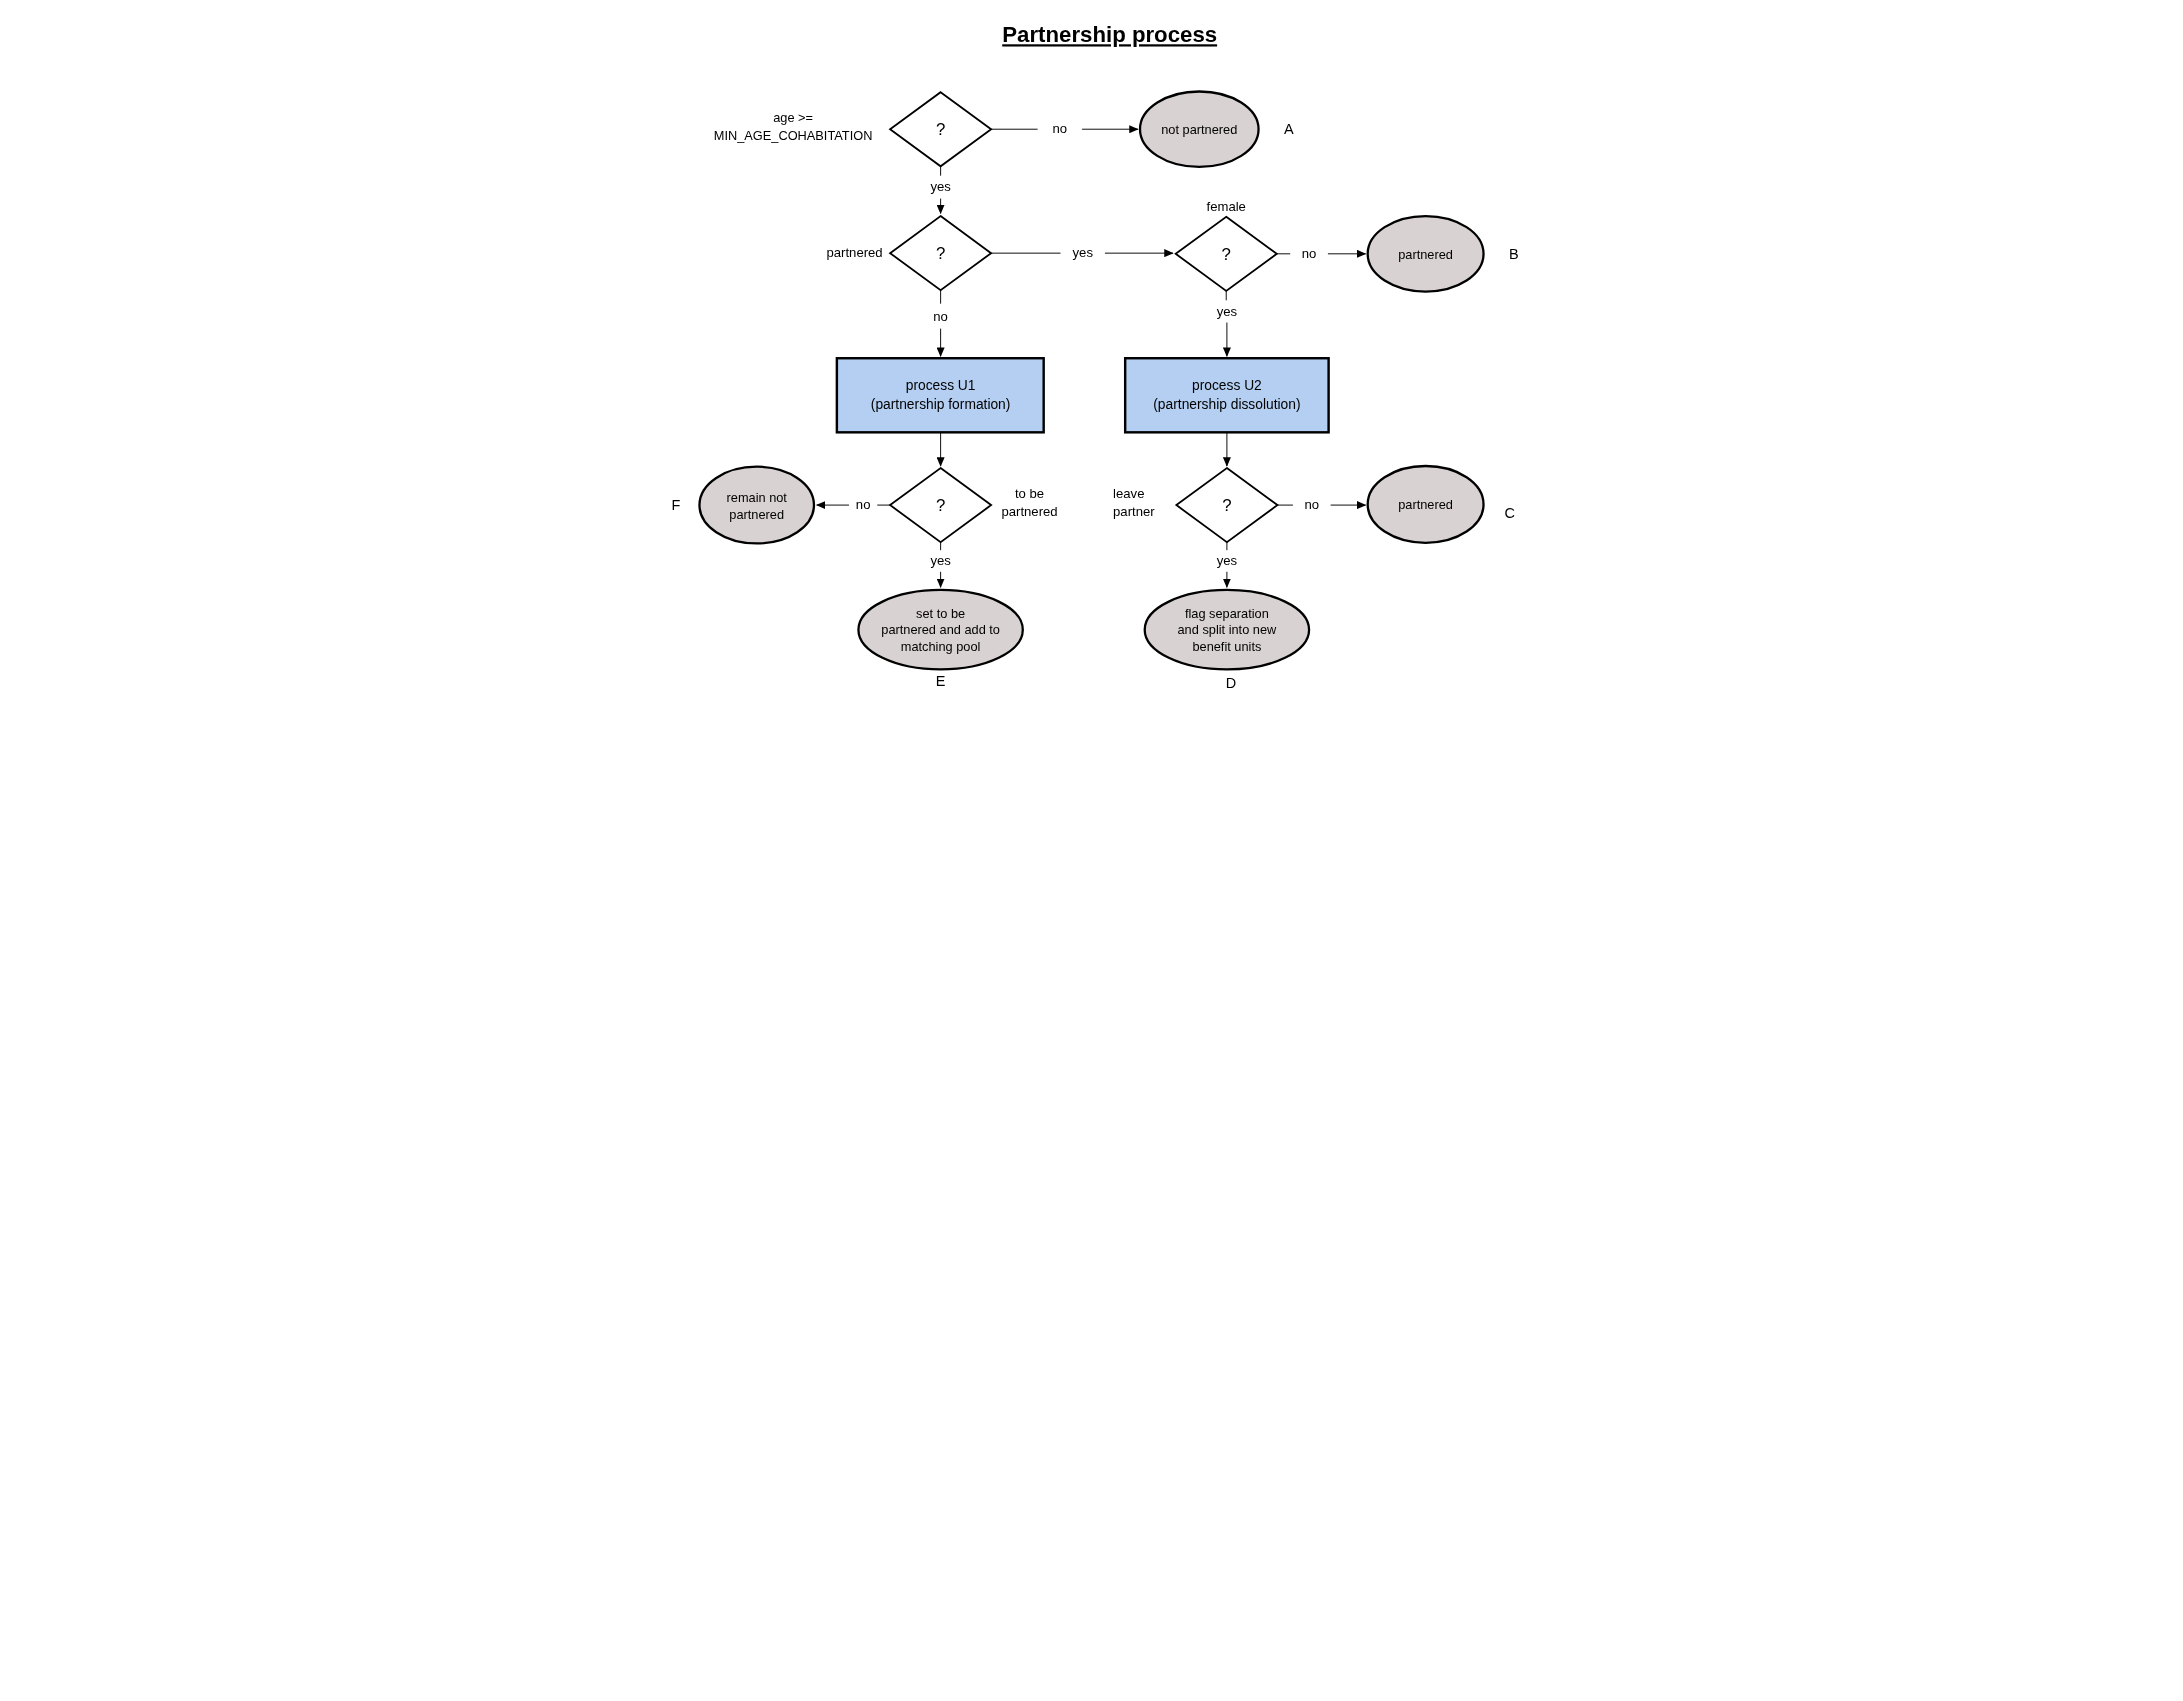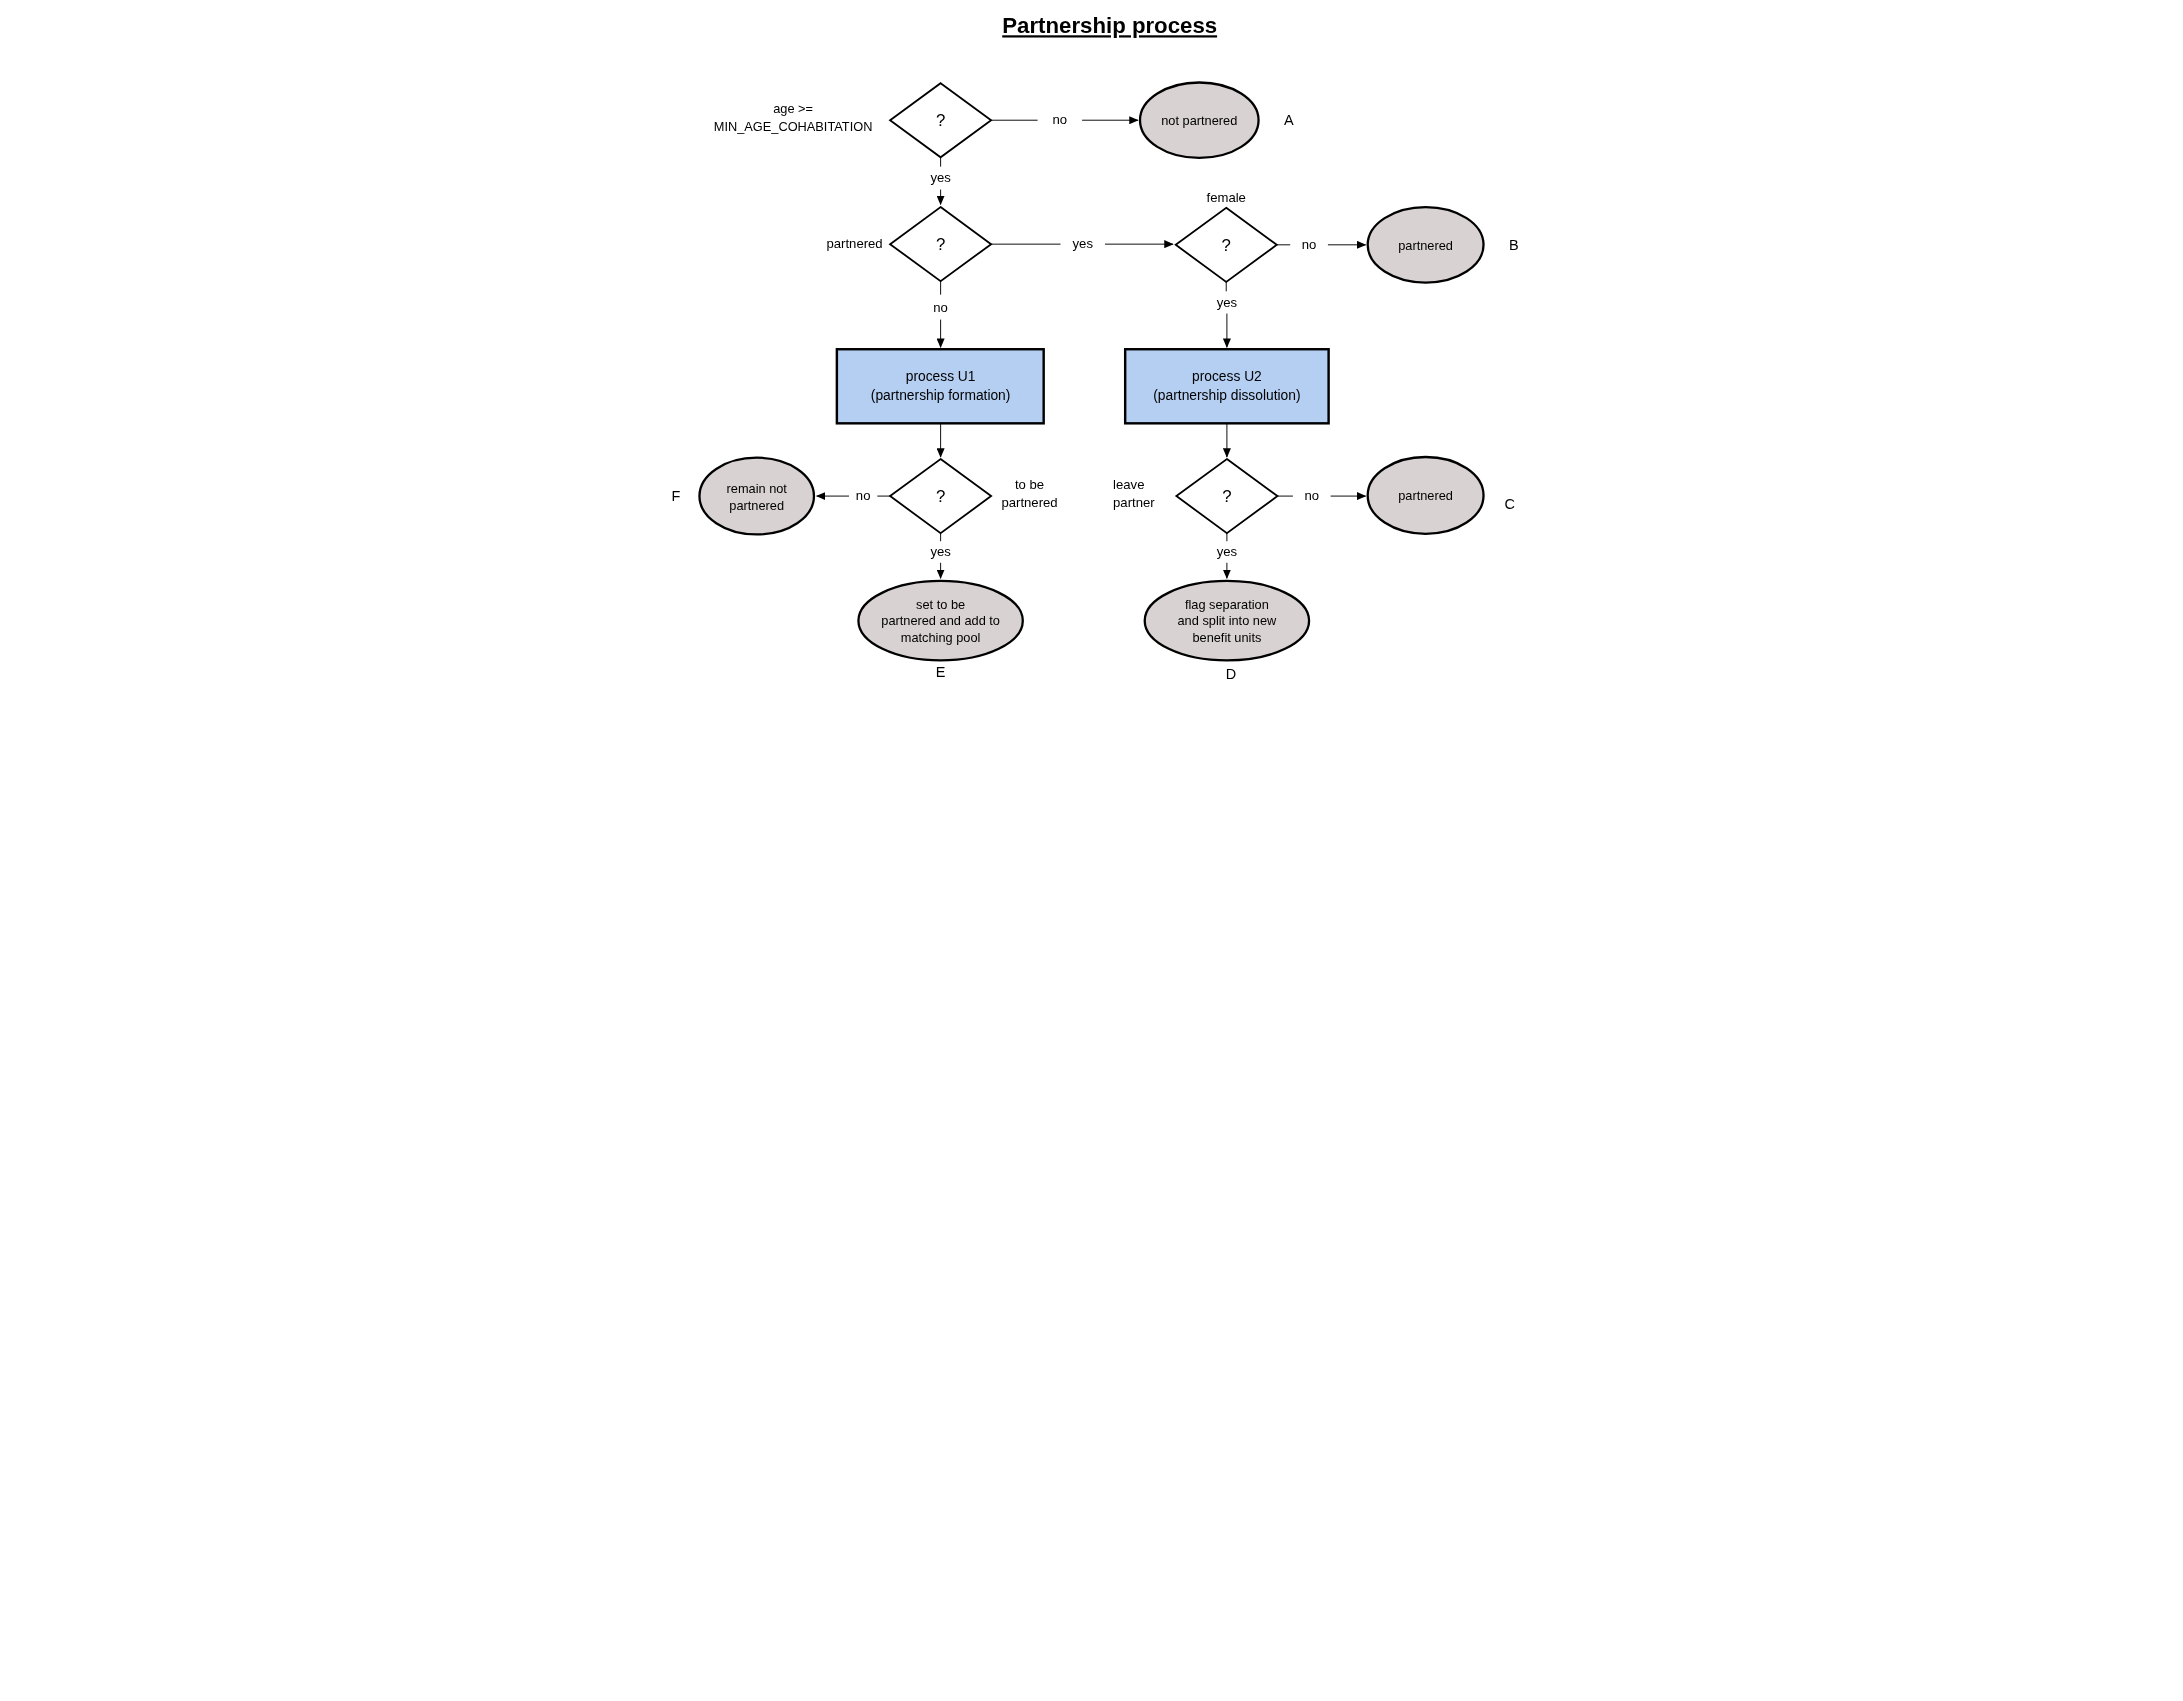--- a/index.html
+++ b/index.html
@@ -1,16 +1,16 @@
 <!DOCTYPE html>
 <html style="font-size:9px"><head>
 <meta charset="utf-8">
 <style>
   html,body { margin:0; padding:0; background:#ffffff; }
-  .stage { width:100%; max-width:873px; margin:3px auto; }
+  .stage { width:100%; max-width:873px; margin:12px auto; }
   svg { display:block; width:100%; height:auto; }
   .edge { stroke:#000; stroke-width:1.4; fill:none; }
   .arrowhead { fill:#000; }
   ellipse.shape { stroke:#000; stroke-width:3.4; }
   polygon.shape { fill:#ffffff; stroke:#000; stroke-width:2.7; }
   rect.shape { stroke:#000; stroke-width:3.6; }
   text { font-family:"Liberation Sans","DejaVu Sans",sans-serif; fill:#000; }
   .title { font-size:33px; font-weight:bold; text-anchor:middle; text-decoration:underline; }
   .node-text { font-size:19px; text-anchor:middle; }
   .proc-text { font-size:20.5px; text-anchor:middle; }

